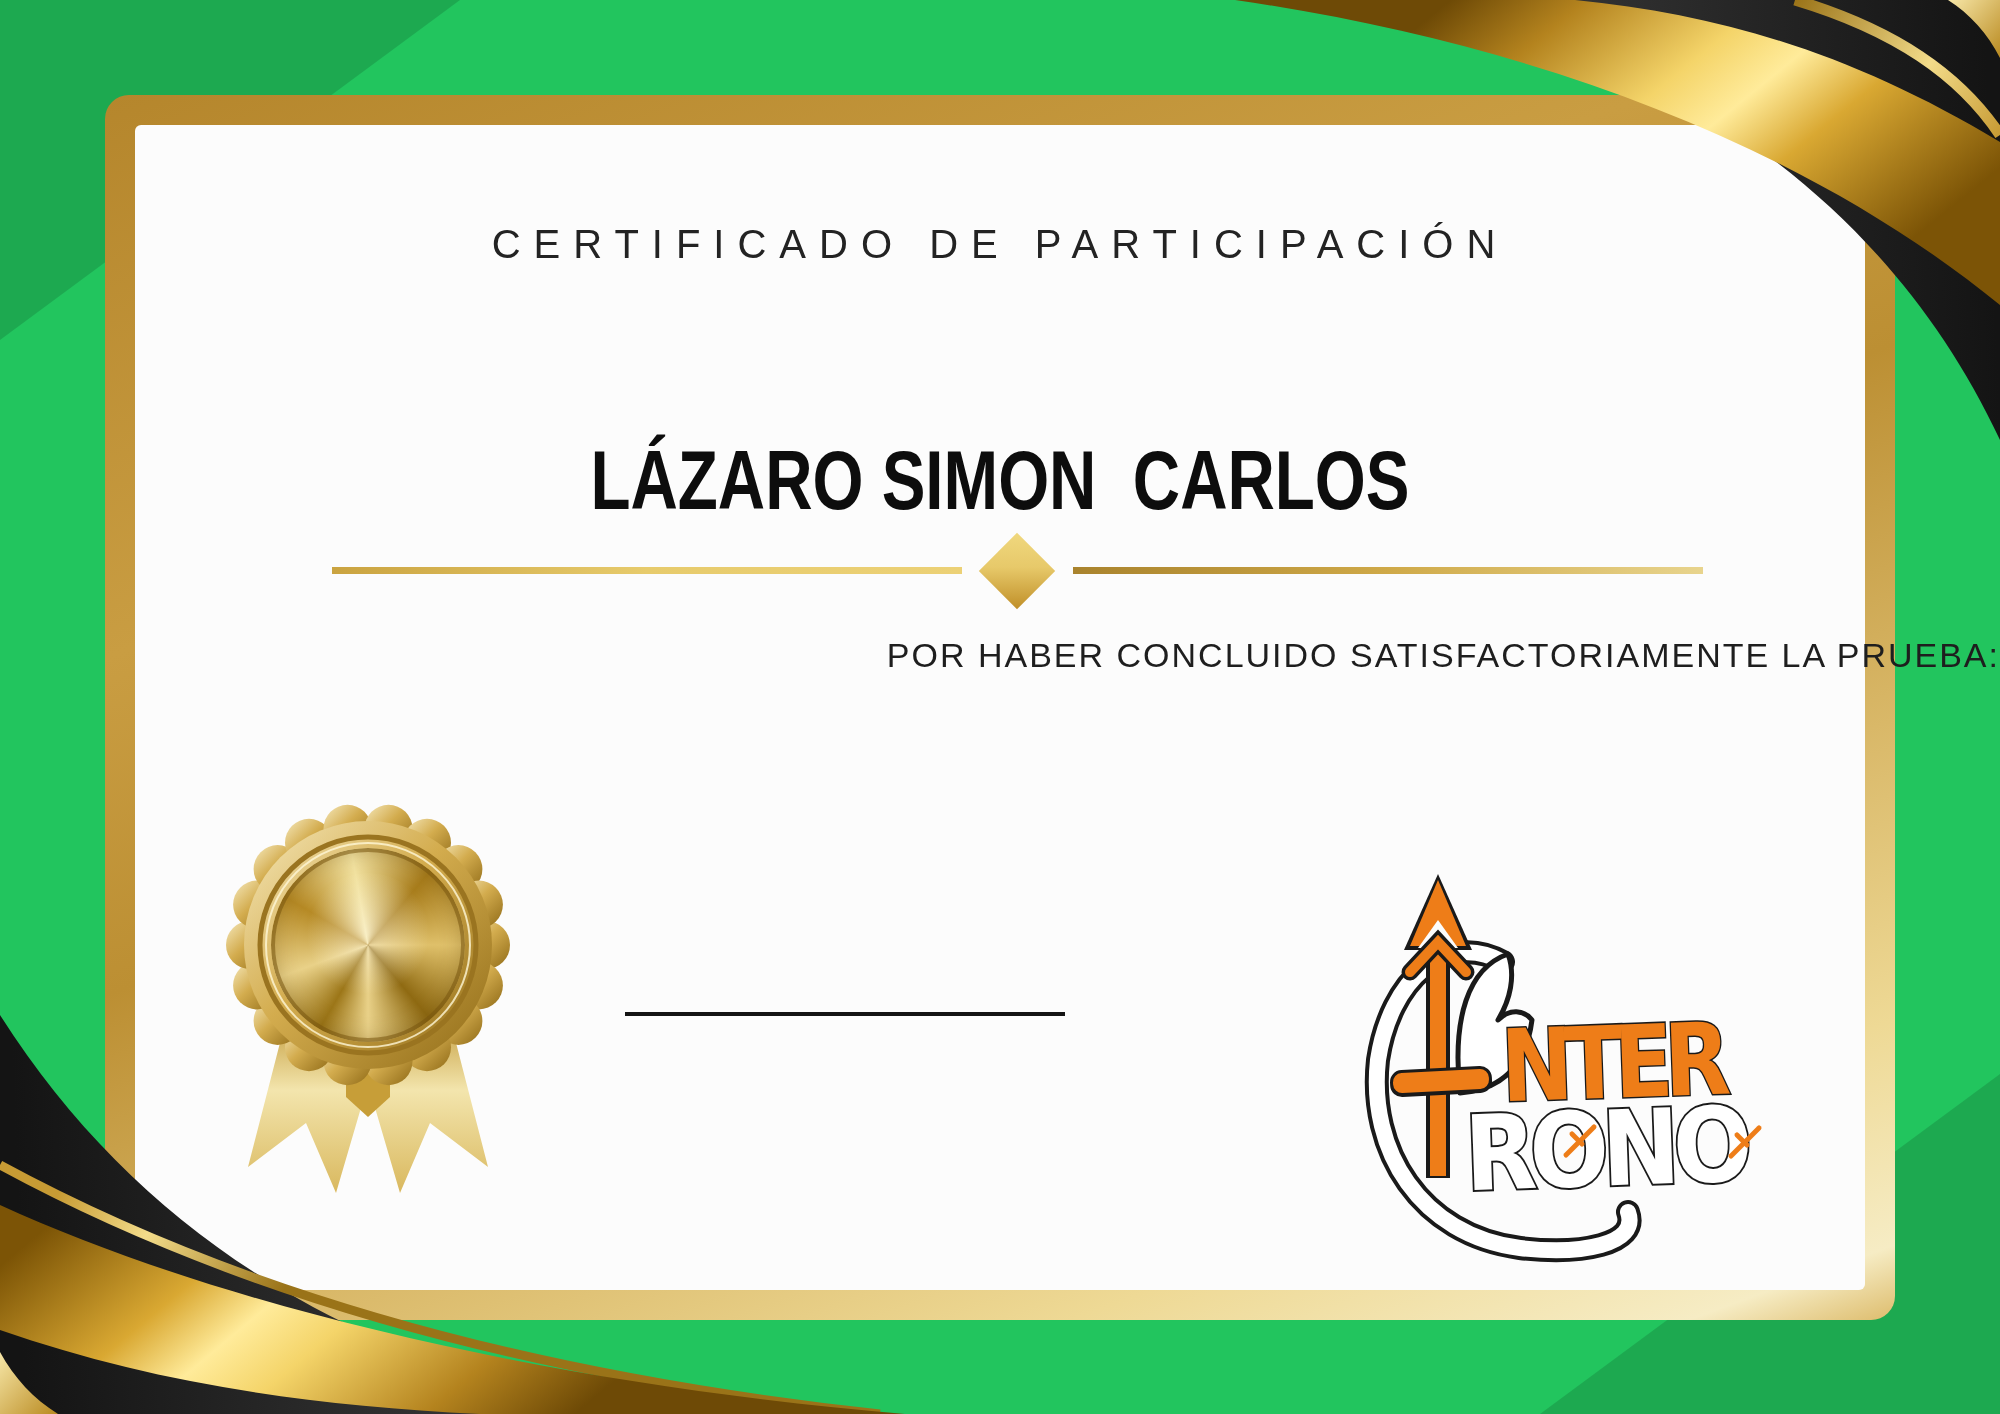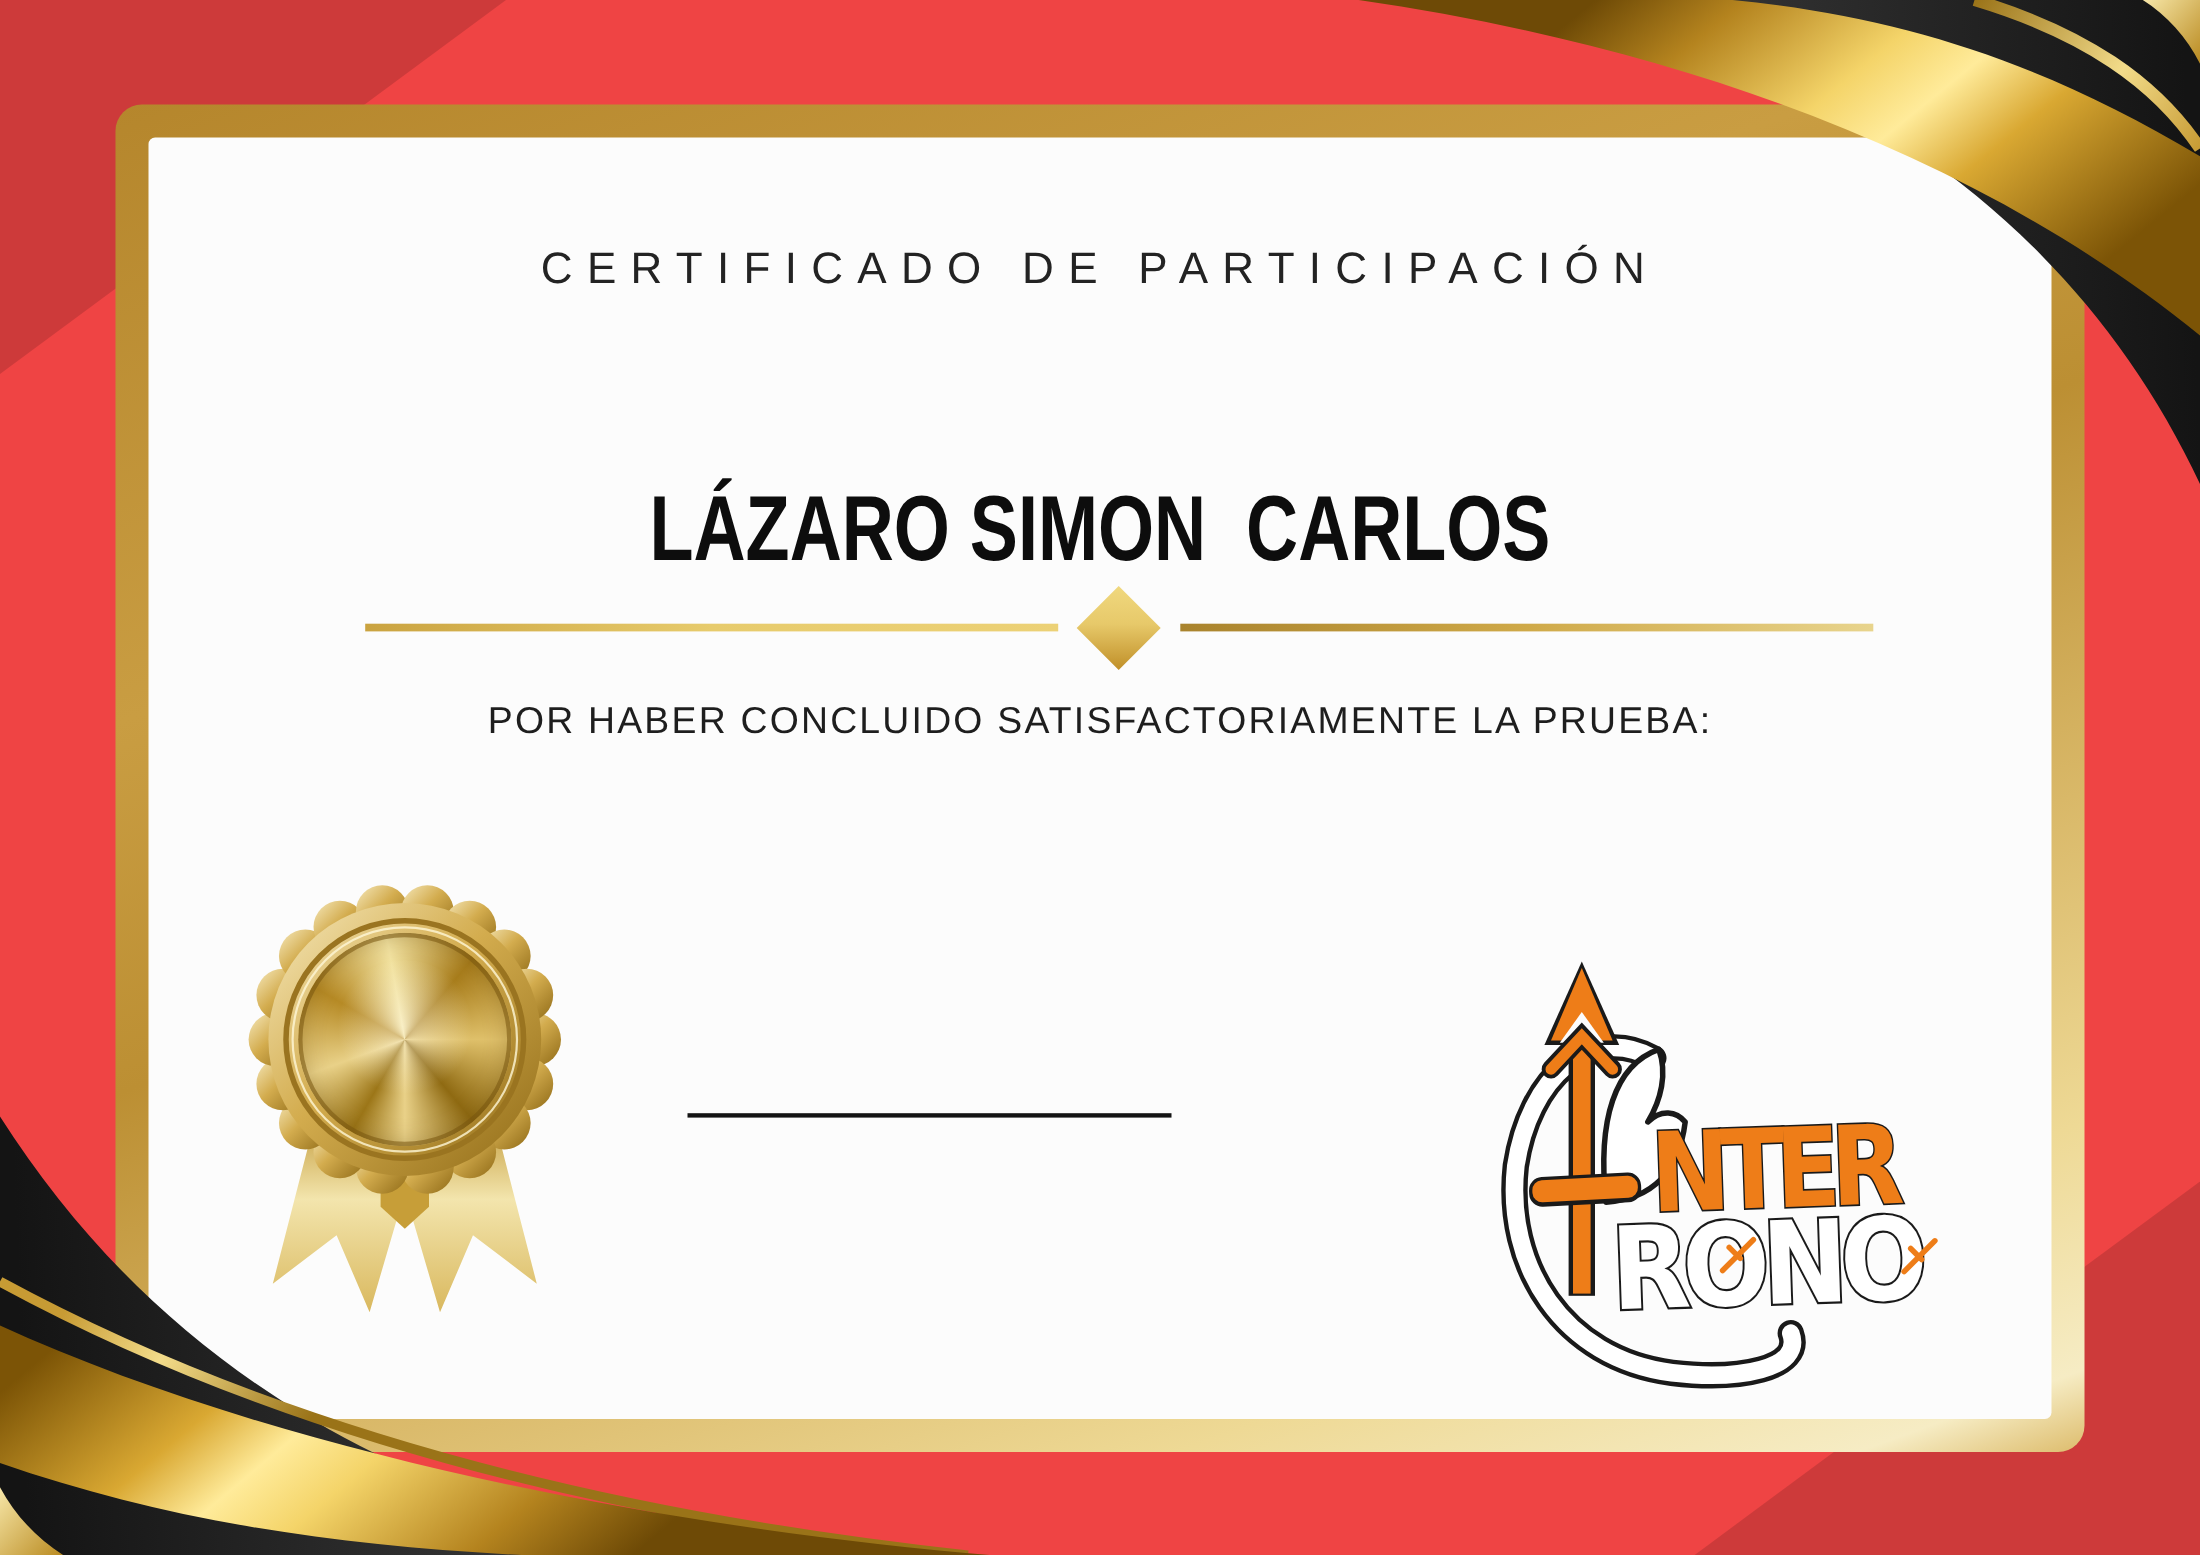--- a/index.html
+++ b/index.html
@@ -1,18 +1,18 @@
 <!DOCTYPE html>
 <html><head>
 <meta charset="utf-8">
 <style>
   html,body{margin:0;padding:0;background:#222;}
   #stage{
     position:relative; width:2000px; height:1414px; overflow:hidden;
-    background:#ef4444;
+    background:#22c55e;
     font-family:"Liberation Sans", sans-serif;
   }
   
   .shade{position:absolute;background:rgba(0,0,0,.14);}
   .shade.tl{left:0;top:0;width:460px;height:340px;clip-path:polygon(0 0,100% 0,0 100%);}
   .shade.br{right:0;bottom:0;width:460px;height:340px;clip-path:polygon(100% 100%,0 100%,100% 0);}
   
   .frame{
     position:absolute; left:105px; top:95px; width:1790px; height:1225px;
     border-radius:24px;
@@ -35,21 +35,21 @@
   }
   .divider-line{position:absolute; top:567px; height:7px;}
   .divider-line.left{left:332px; width:630px; background:linear-gradient(90deg,#caa340,#e7cb6c,#ecd176);}
   .divider-line.right{left:1073px; width:630px; background:linear-gradient(90deg,#a9832d,#cfa948,#e8d48d);}
   .divider-diamond{
     position:absolute; left:990px; top:544px; width:54px; height:54px;
     background:linear-gradient(315deg,#c08f28,#e7c96a 55%,#f0d87e);
     transform:rotate(45deg);
   }
   .subtitle{
-    position:absolute; left:0; right:0; top:636px; text-align:center;
+    position:absolute; left:0; right:0; top:636px; text-align:right;
     font-size:34px; letter-spacing:2px; color:#1e1e1e;
   }
   .details{position:absolute; left:540px; top:838px; width:560px;}
   .detail-row{display:flex; align-items:baseline; height:47px; font-size:34px; color:#1f1f1f;}
   .detail-label{width:330px; text-align:right; letter-spacing:2px;}
   .detail-row.long .detail-label{width:378px;}
   .detail-value{margin-left:30px; font-size:36px; color:#111; letter-spacing:1px;}
   .sign-line{position:absolute; left:625px; top:1012px; width:440px; height:4px; background:#141414;}
   
   .medal{position:absolute; left:218px; top:795px; width:300px; height:410px;}

